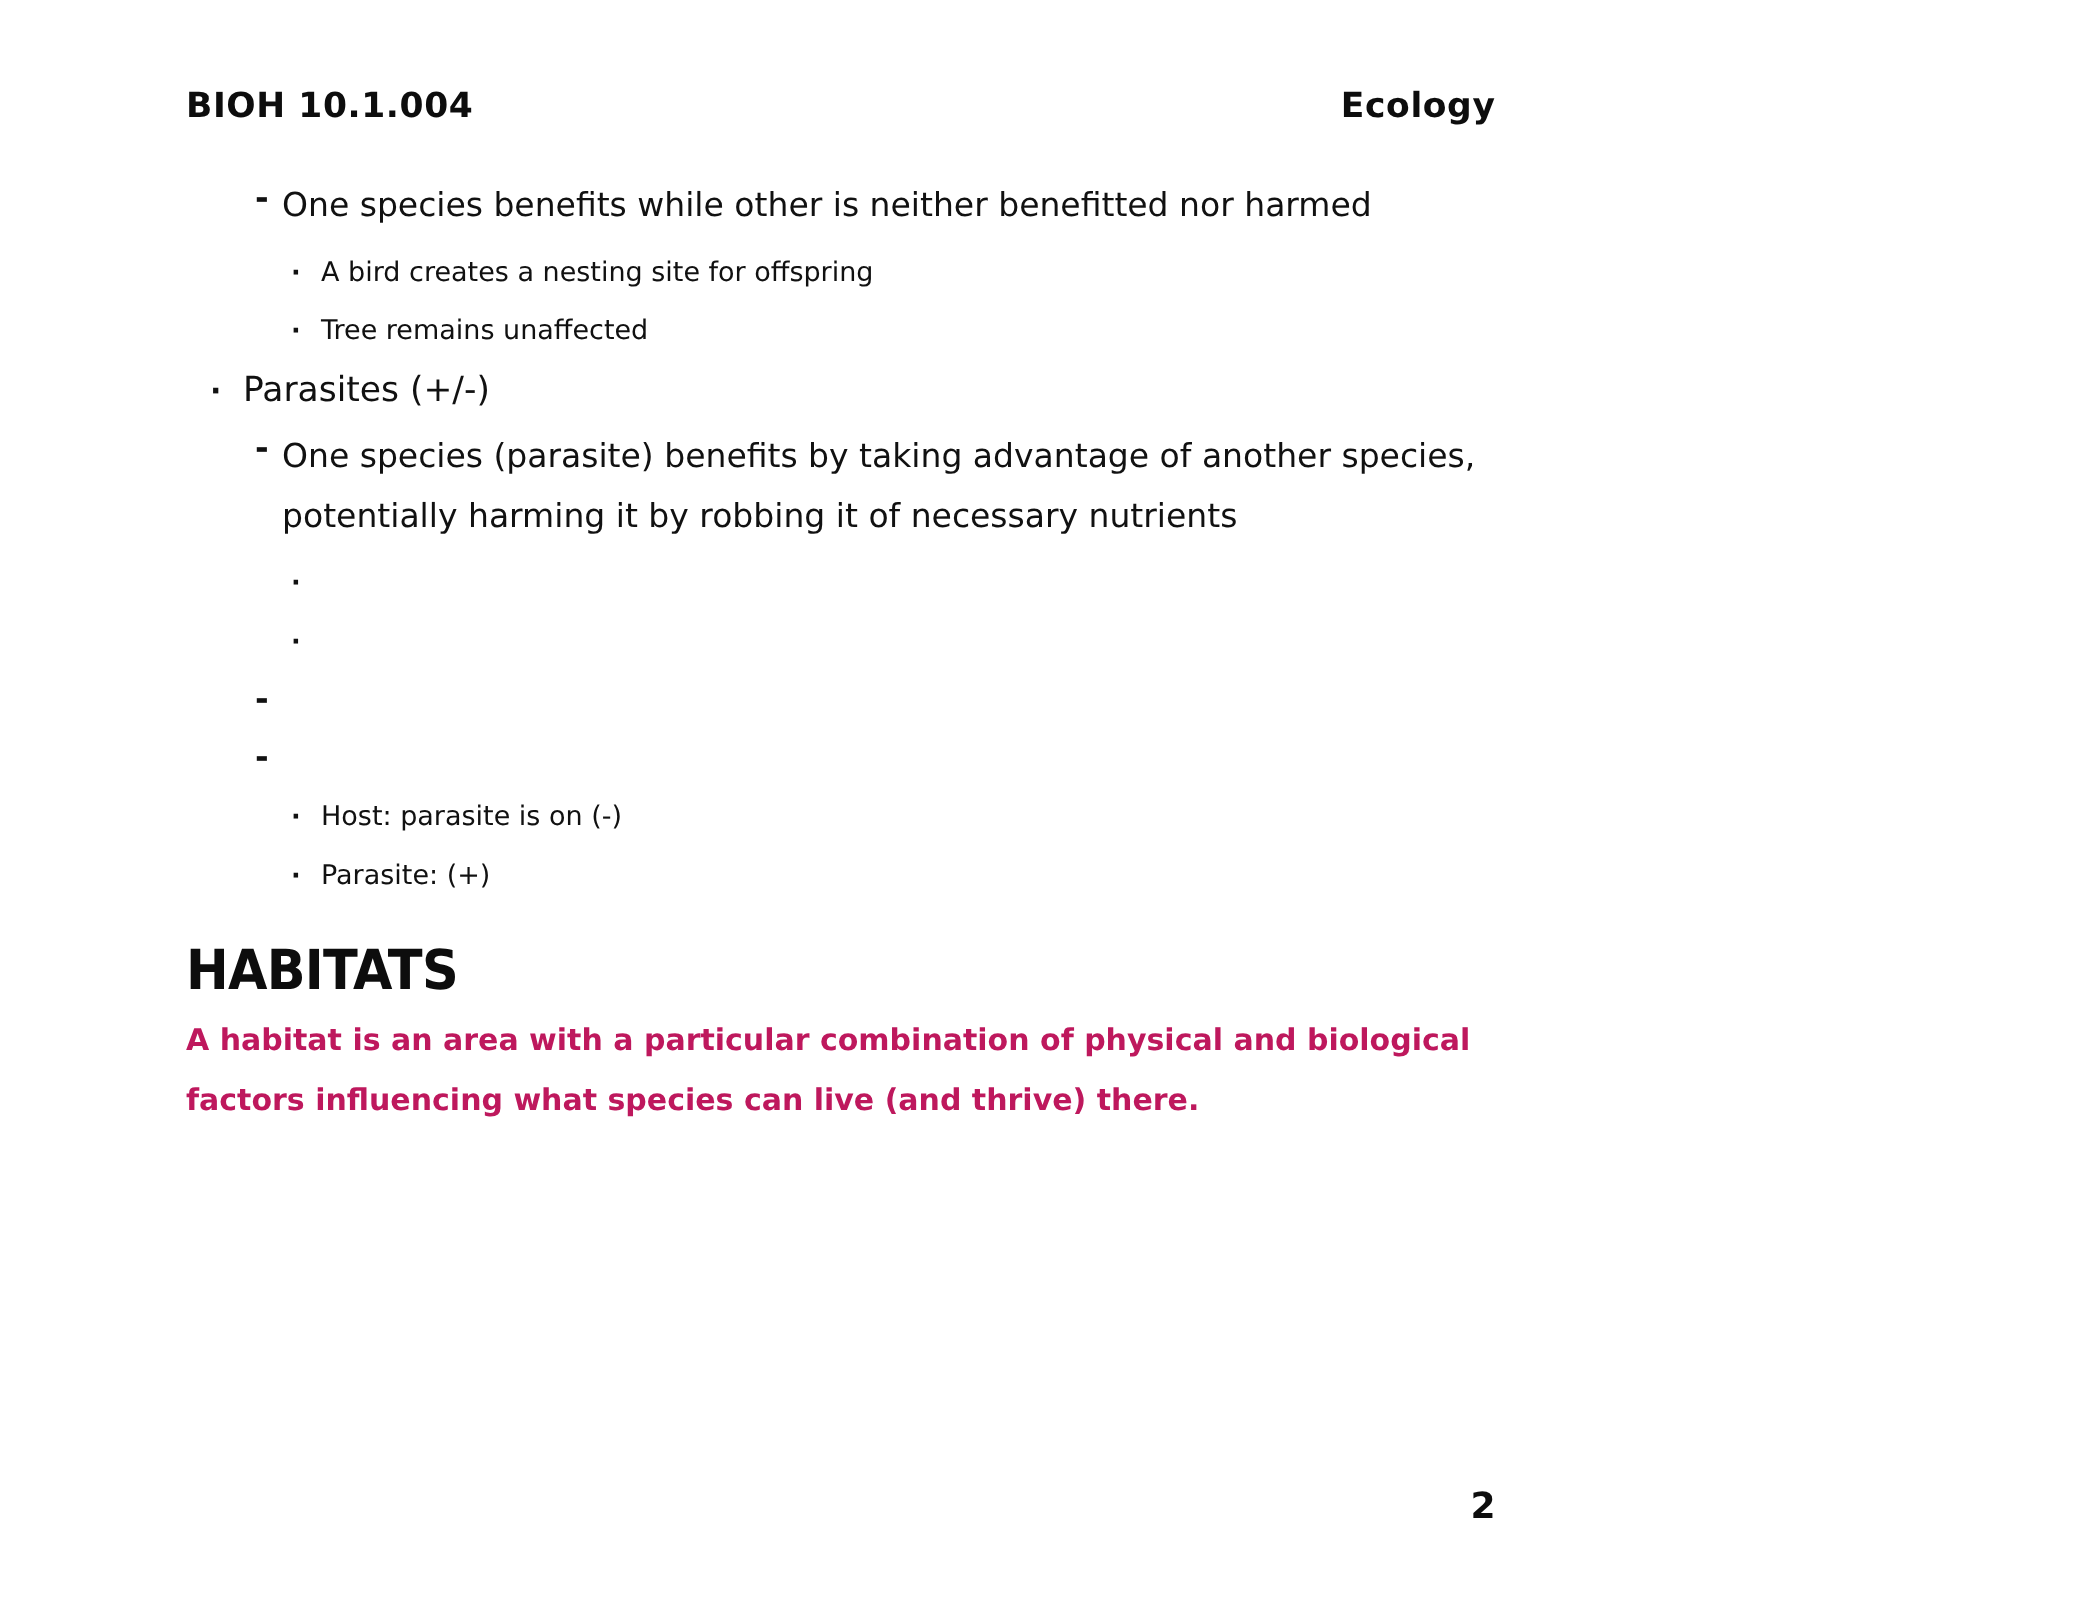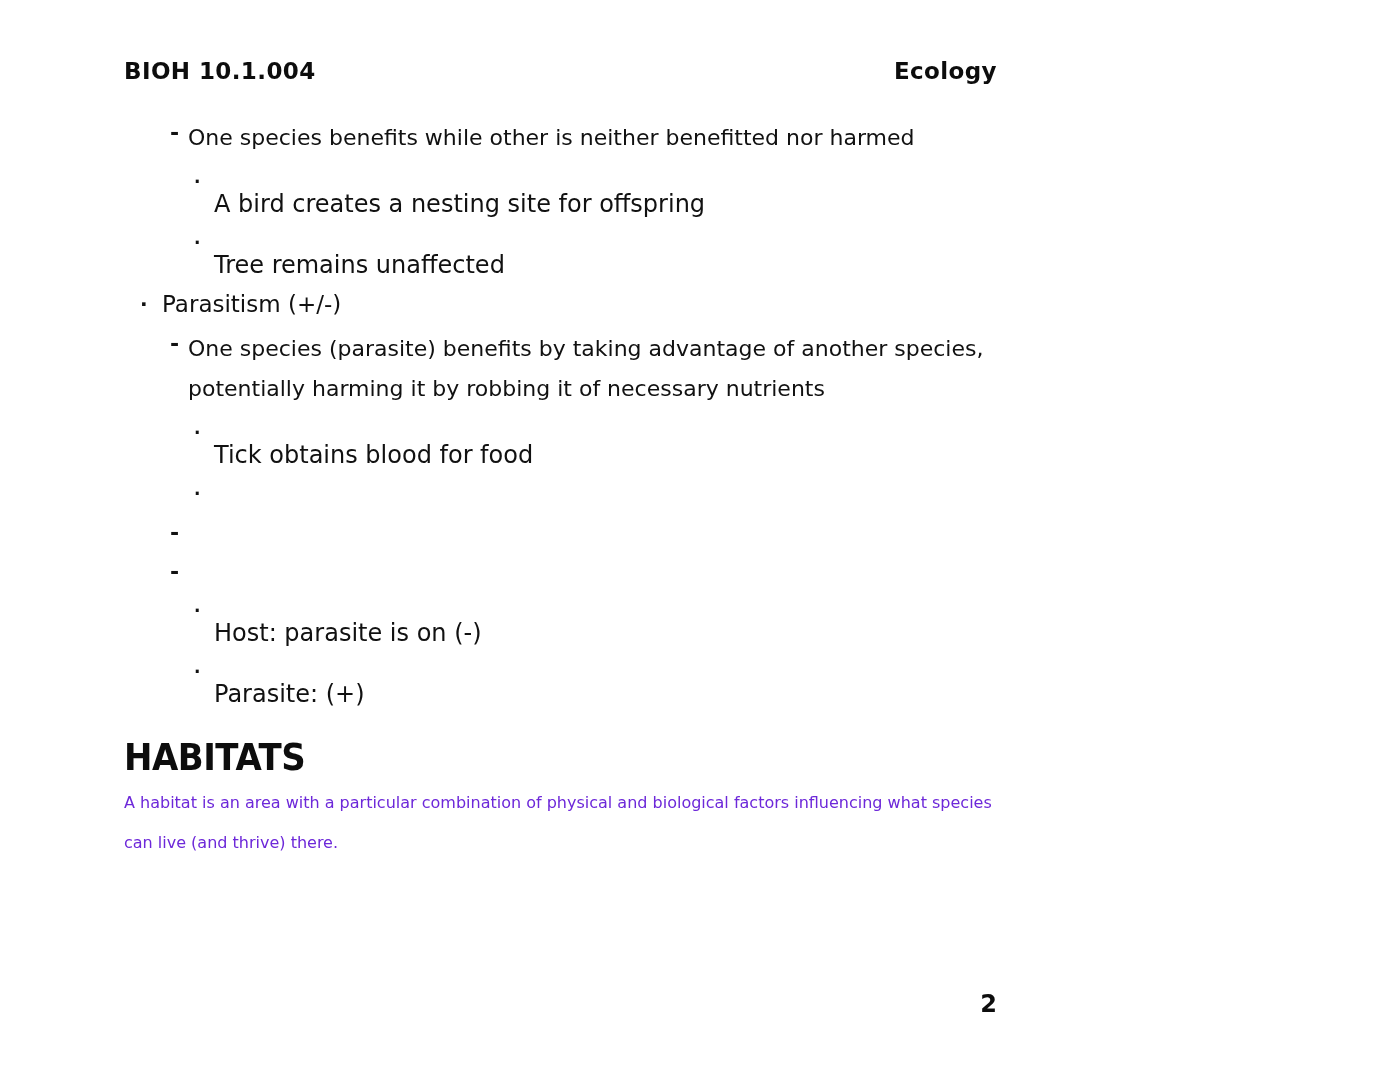--- a/index.html
+++ b/index.html
@@ -86,43 +86,42 @@
   }
 
   
   .lvl3 { margin-left: 70px; }
   .lvl3 .marker {
     width: 20px;
     font-size: 17px;
     line-height: 30px;
   }
   .lvl3 .txt {
-    font-size: 24px;
-    line-height: 30px;
-    margin-top: 22px;
+    font-size: 18px;
+    line-height: 30px;
   }
 
   .section {
     margin-top: 30px;
   }
   .section-title {
     font-family: "DejaVu Sans", sans-serif;
     font-weight: bold;
     font-size: 34px;
     letter-spacing: -0.5px;
     color: #0d0d0d;
     margin: 0 0 4px 0;
     transform: scaleY(1.08);
     transform-origin: left bottom;
   }
   .section-body {
-    font-weight: normal;
-    font-size: 16px;
+    font-weight: bold;
+    font-size: 20px;
     line-height: 40px;
-    color: #6d28d9;
+    color: #be185d;
     max-width: 1090px;
     margin-left: 0;
   }
   .page-number {
     position: absolute;
     right: 124px;
     bottom: 62px;
     font-weight: bold;
     font-size: 24px;
     color: #0d0d0d;
@@ -150,31 +149,30 @@
       <span class="txt">A bird creates a nesting site for offspring</span>
     </div>
 
     <div class="bullet-row lvl3">
       <span class="marker">·</span>
       <span class="txt">Tree remains unaffected</span>
     </div>
 
     <div class="bullet-row lvl1">
       <span class="marker">·</span>
-      <span class="txt">Parasitism (+/-)</span>
+      <span class="txt">Parasites (+/-)</span>
     </div>
 
     <div class="bullet-row lvl2">
       <span class="marker">-</span>
       <span class="txt">One species (parasite) benefits by taking advantage of another species, potentially harming it by robbing it of necessary nutrients</span>
     </div>
 
     <div class="bullet-row lvl3">
       <span class="marker">·</span>
-      <span class="txt">Tick obtains blood for food</span>
     </div>
 
     <div class="bullet-row lvl3">
       <span class="marker">·</span>
     </div>
 
     <div class="bullet-row lvl2">
       <span class="marker">-</span>
     </div>
 

